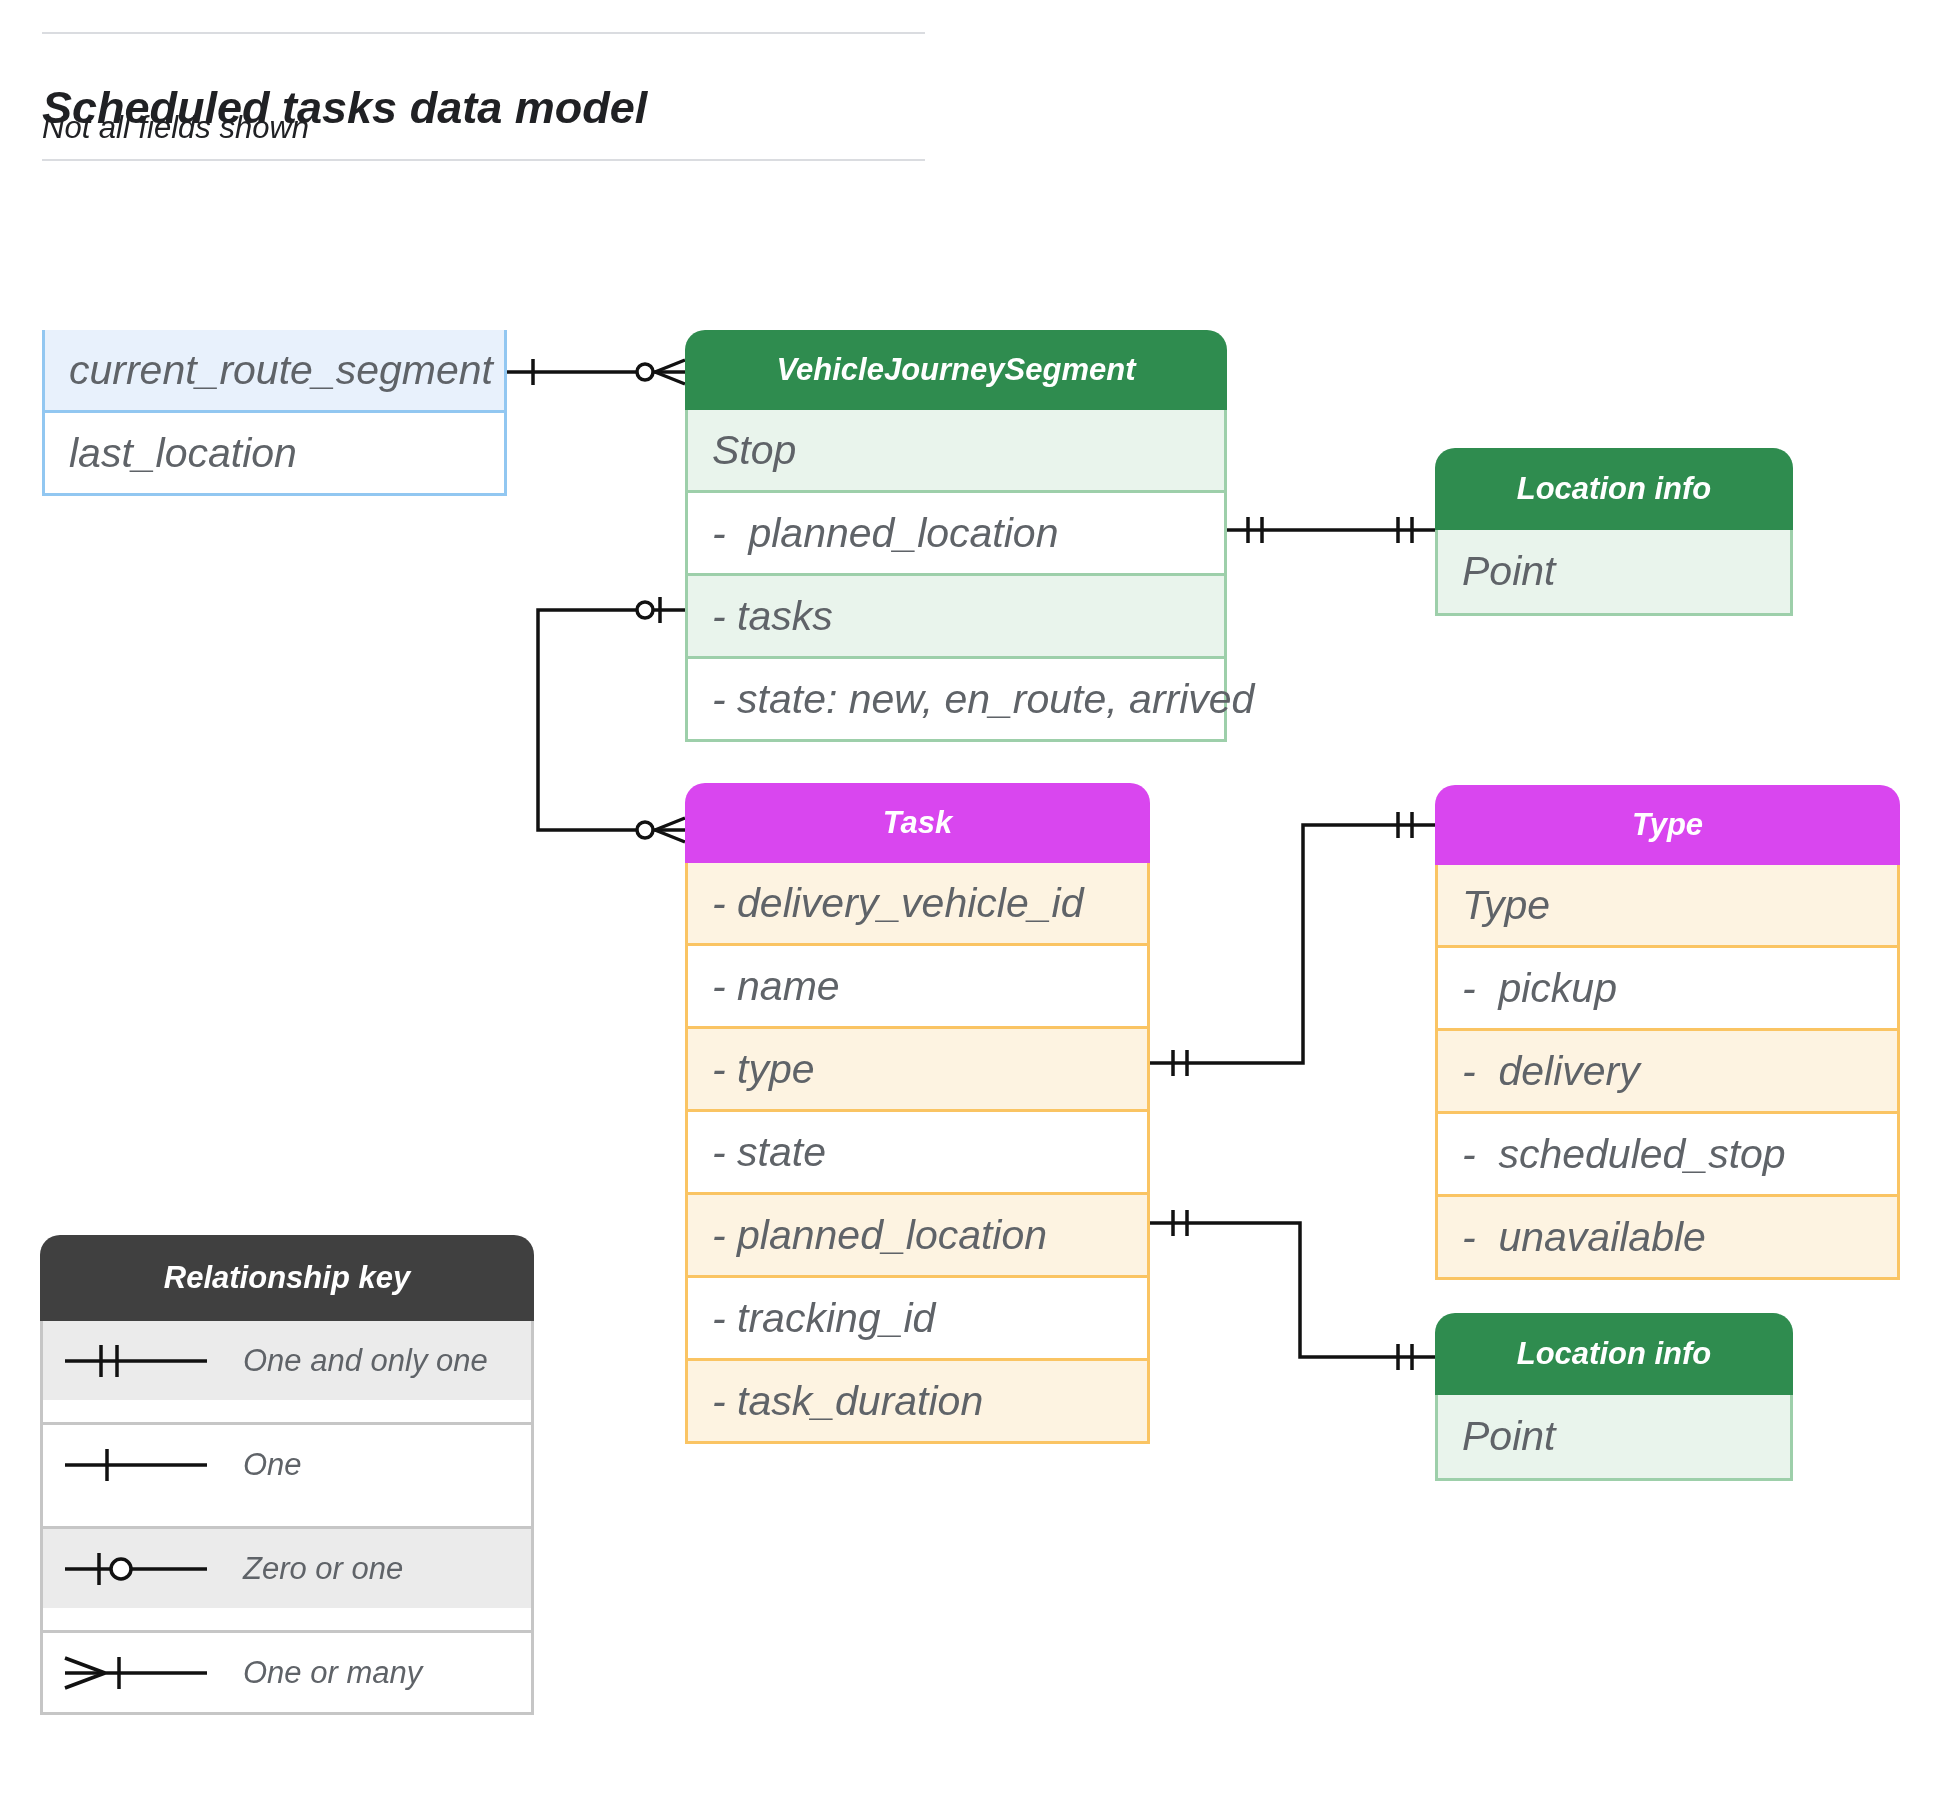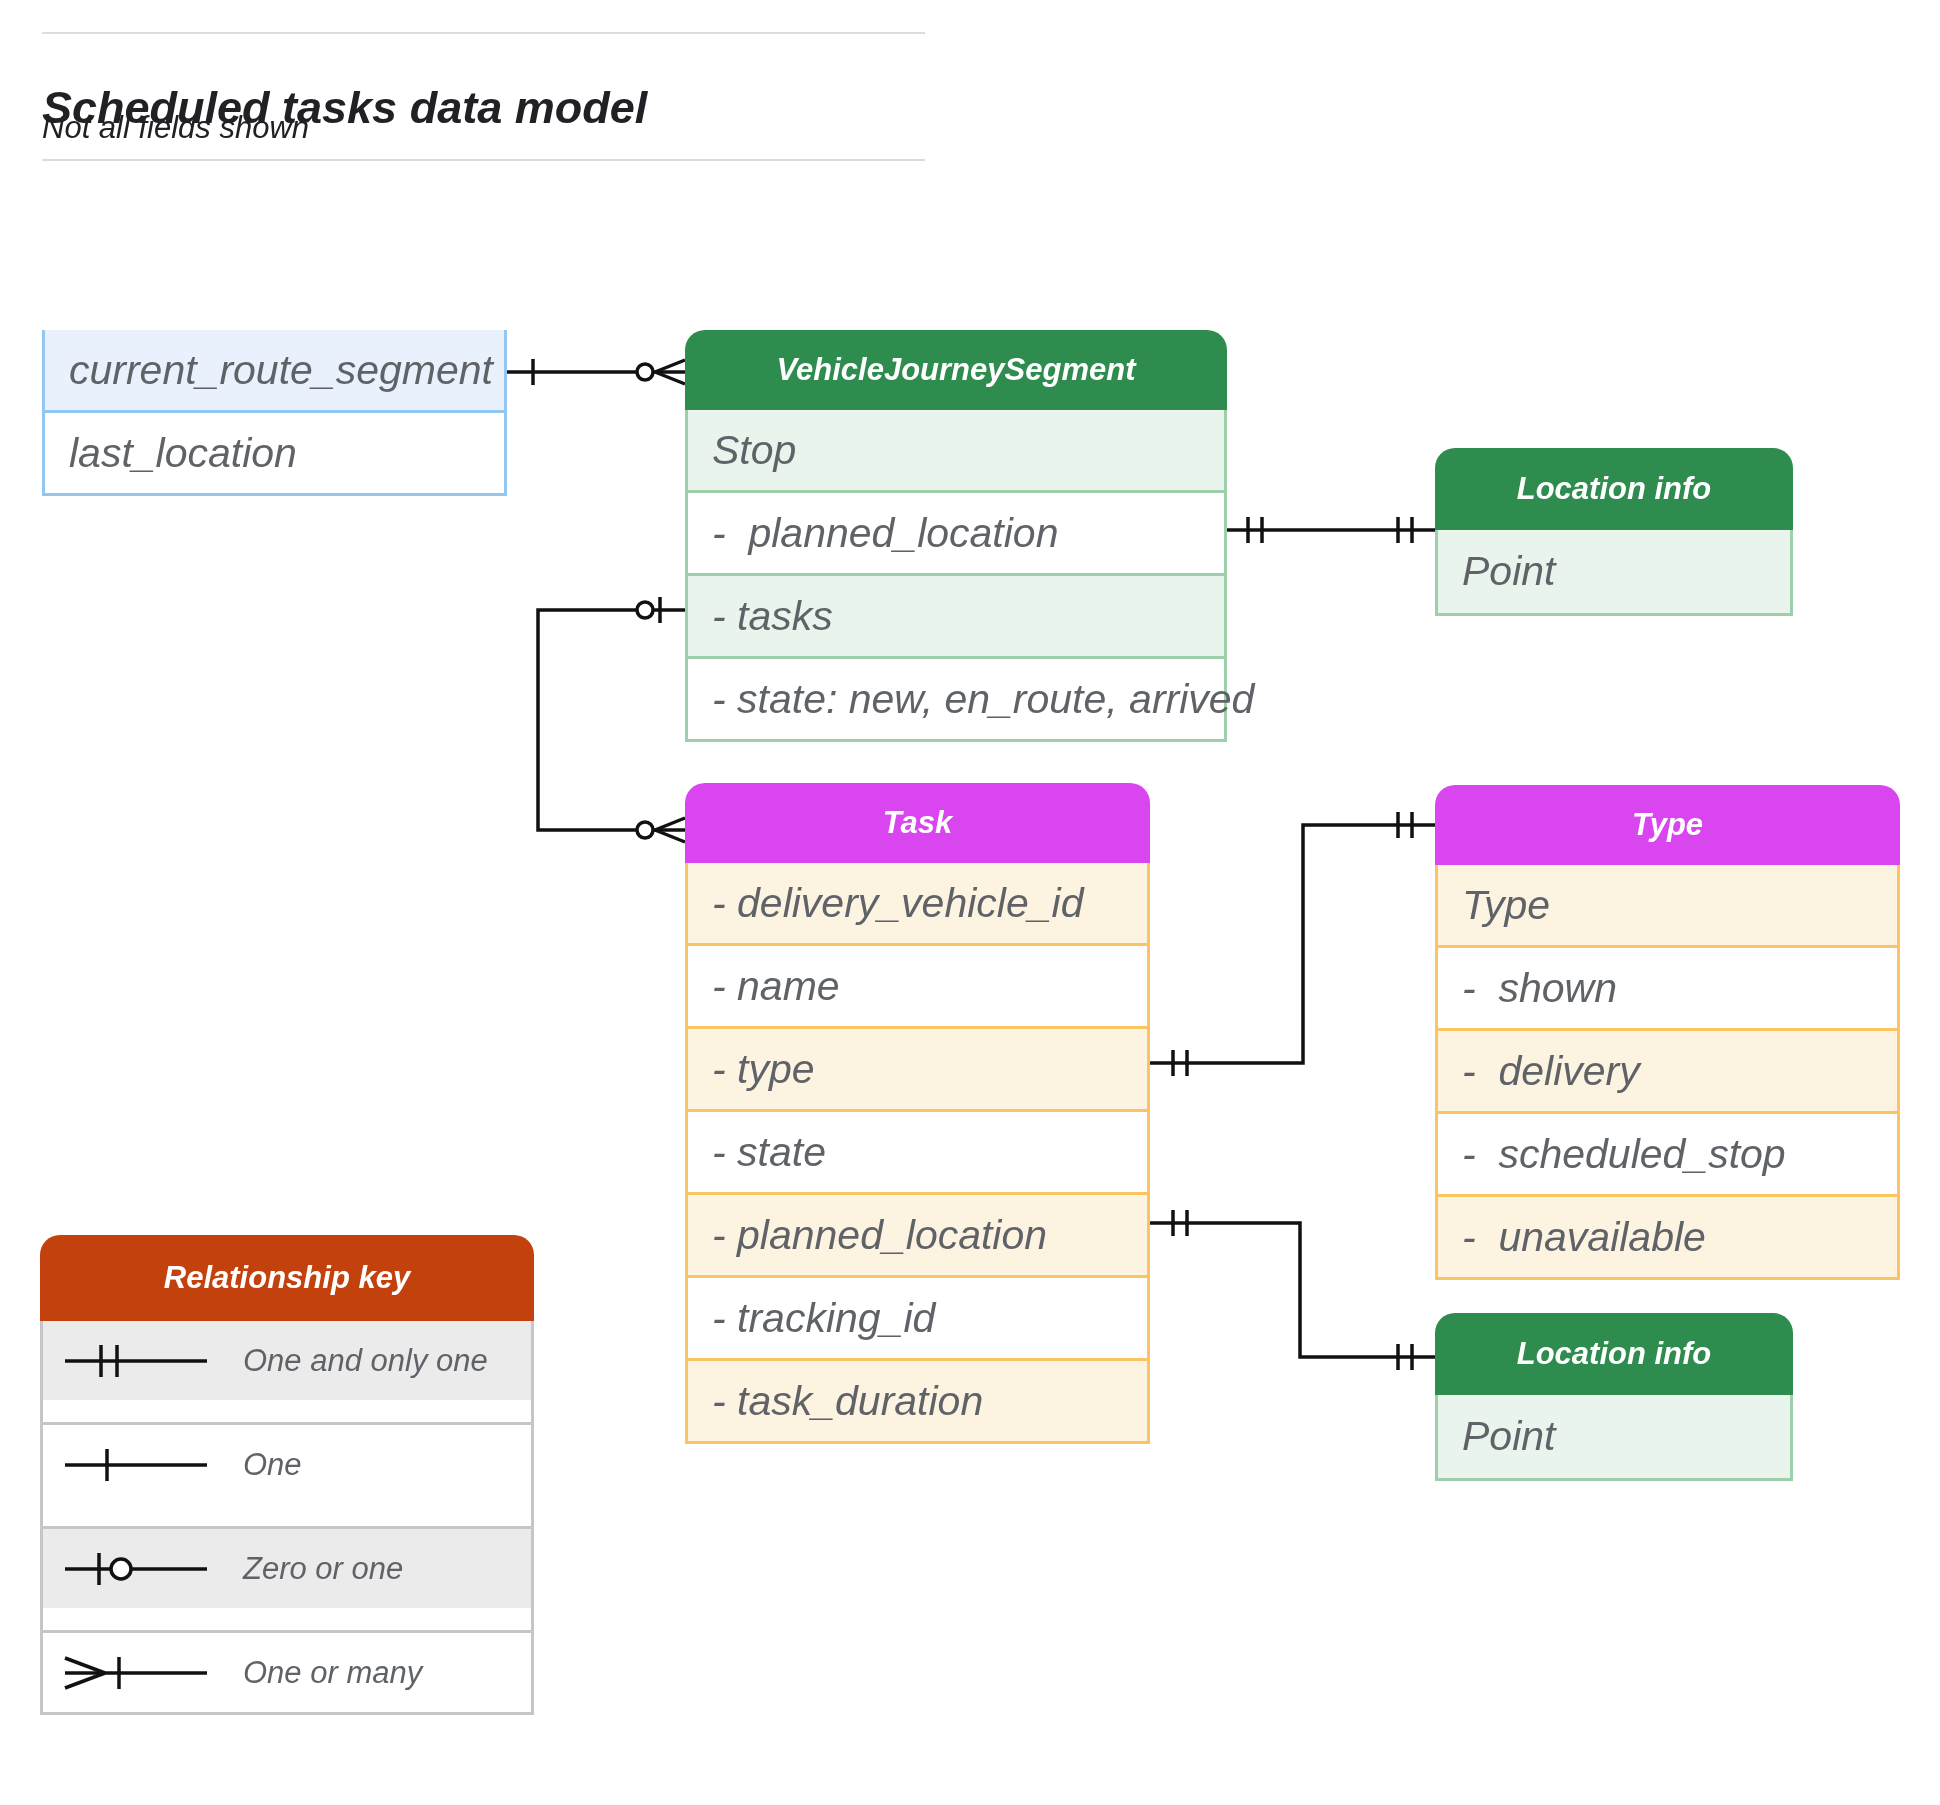--- a/index.html
+++ b/index.html
@@ -23,21 +23,21 @@
   .e-green{--head:#2F8C4F;--border:#9DCFAA;--tint:#E9F4EC;}
   .e-orange{--head:#F8991F;--border:#FAC463;--tint:#FDF3E1;}
   .e-gray{--head:#9E9E9E;--border:#C6C6C6;--tint:#EBEBEB;}
 
   .e-li .entity-header{height:82px;}
   .e-li .entity-row{height:83px;}
 
   .e-blue .entity-header{background:#1289D8;}
   .e-green .entity-header{background:#2F8C4F;}
   .e-orange .entity-header{background:#d946ef;}
-  .e-gray .entity-header{background:#c2410c;}
+  .e-gray .entity-header{background:#404040;}
 
   
   .legend .entity-header{height:86px;}
   .legend-row{height:79px;display:flex;align-items:center;font-size:31px;color:#5F6368;}
   .legend-row + .legend-row{border-top:3px solid var(--border);margin-top:22px;}
   .legend-row:nth-child(odd){background:var(--tint);}
   .legend-symbol{margin-left:18px;flex:0 0 auto;}
   .legend-label{margin-left:32px;white-space:pre;}
 
   .connectors{position:absolute;left:0;top:0;pointer-events:none;}
@@ -134,21 +134,21 @@
       <div class="entity-row">- task_duration</div>
     </div>
   </div>
 
   <div class="entity e-orange" style="left:1435px;top:785px;width:465px;">
     <div class="entity-header">
       <span>Type</span>
     </div>
     <div class="entity-rows">
       <div class="entity-row">Type</div>
-      <div class="entity-row">-  shown</div>
+      <div class="entity-row">-  pickup</div>
       <div class="entity-row">-  delivery</div>
       <div class="entity-row">-  scheduled_stop</div>
       <div class="entity-row">-  unavailable</div>
     </div>
   </div>
 
   <div class="entity e-green e-li" style="left:1435px;top:1313px;width:358px;">
     <div class="entity-header">
       <span>Location info</span>
     </div>

